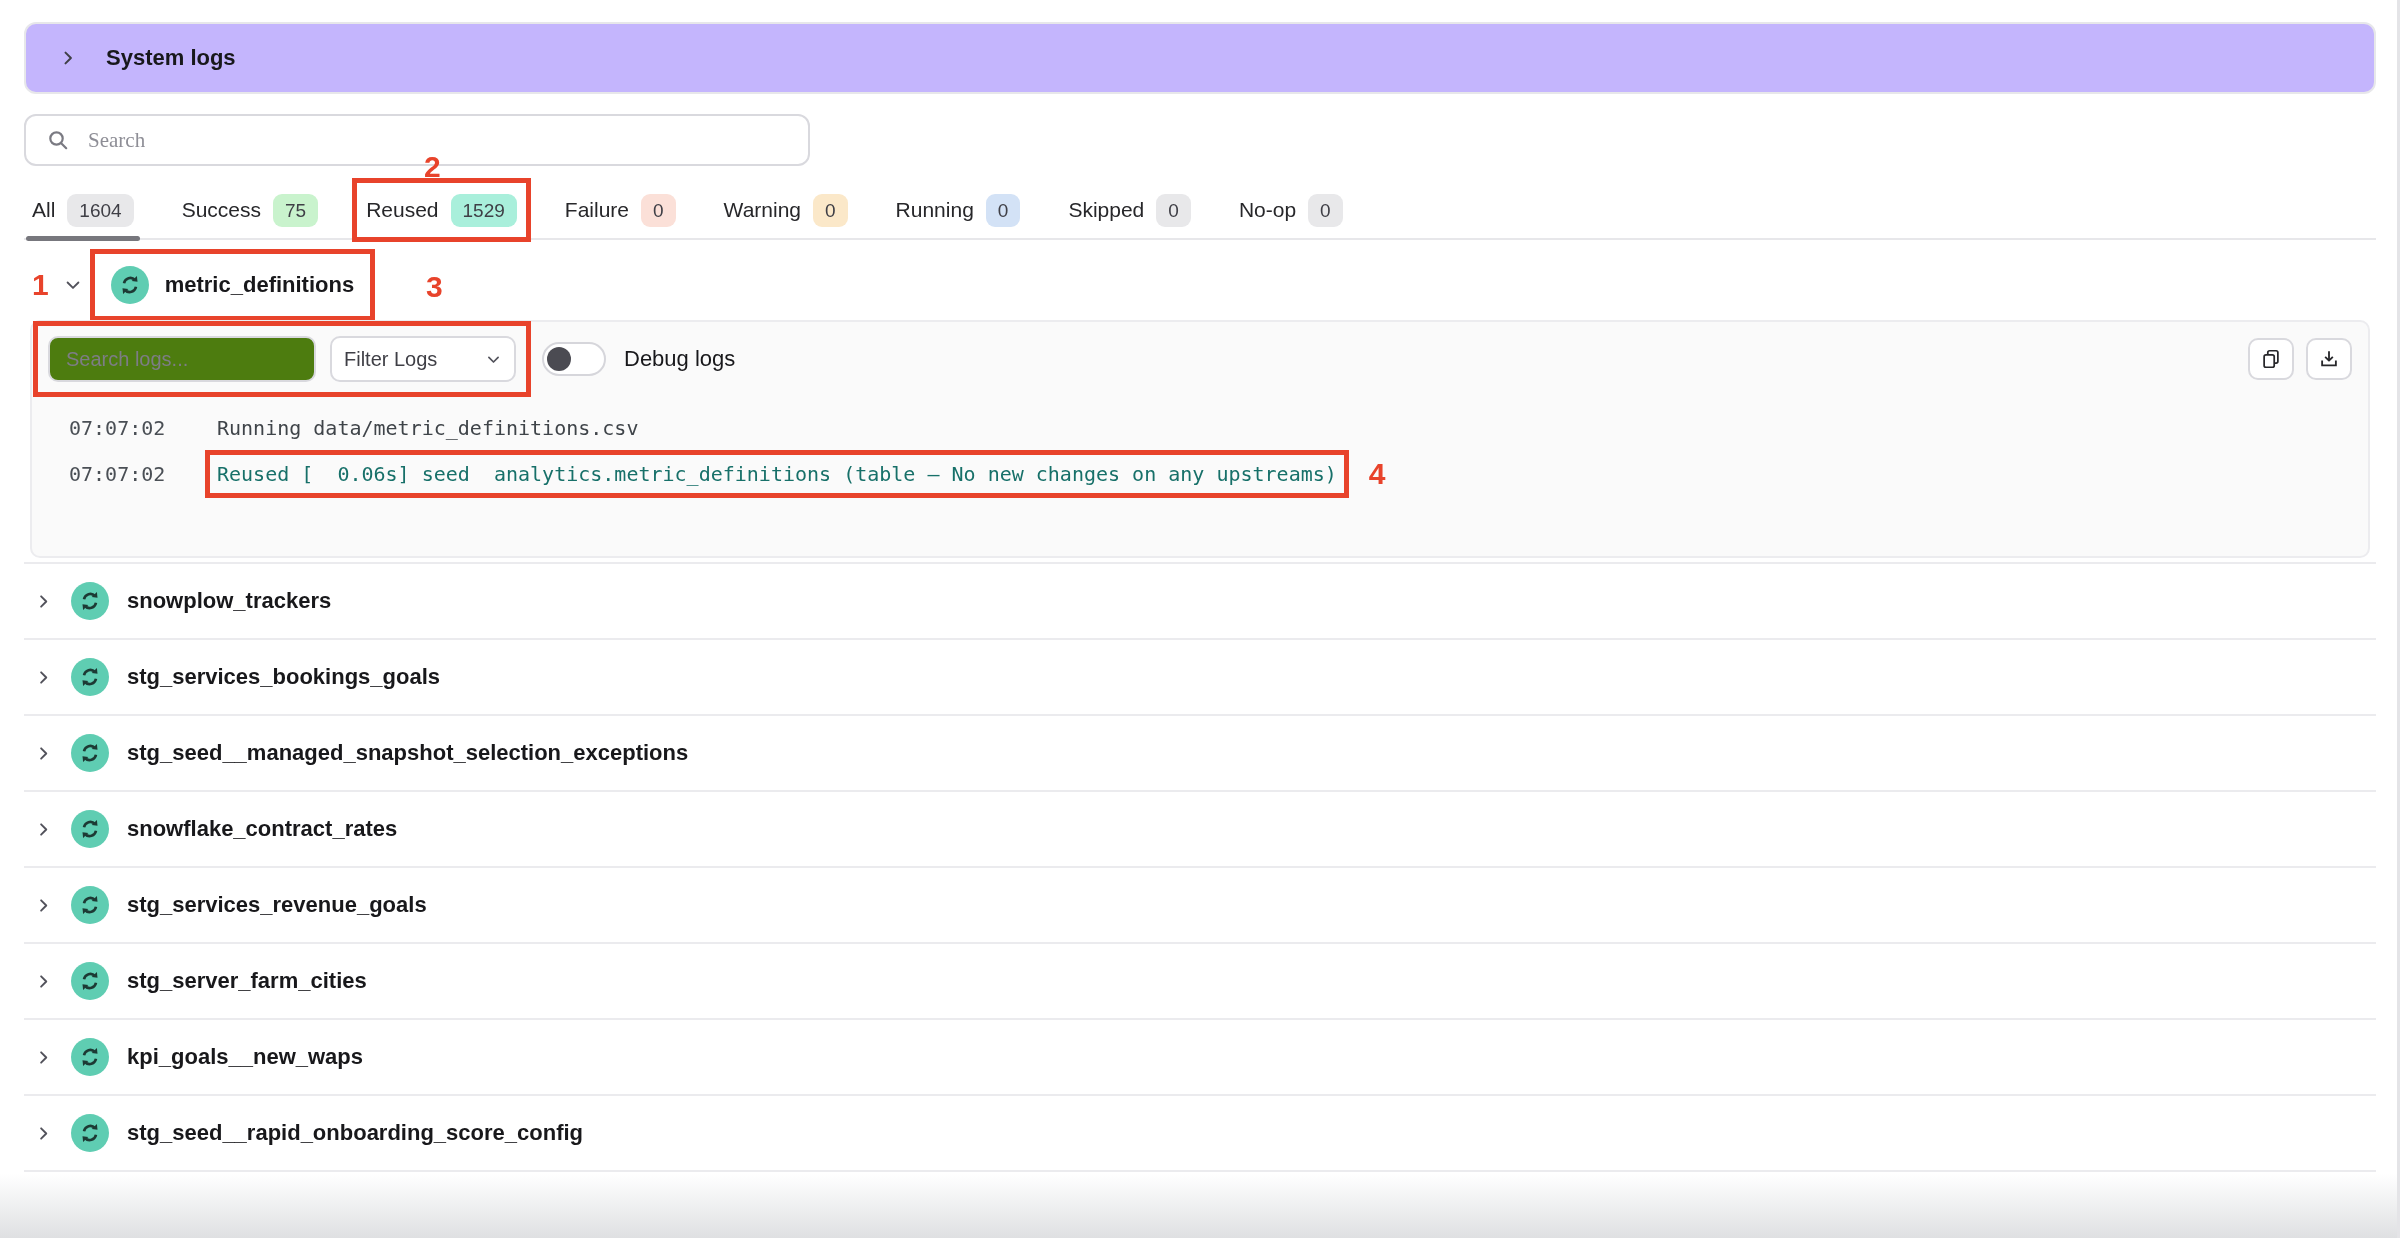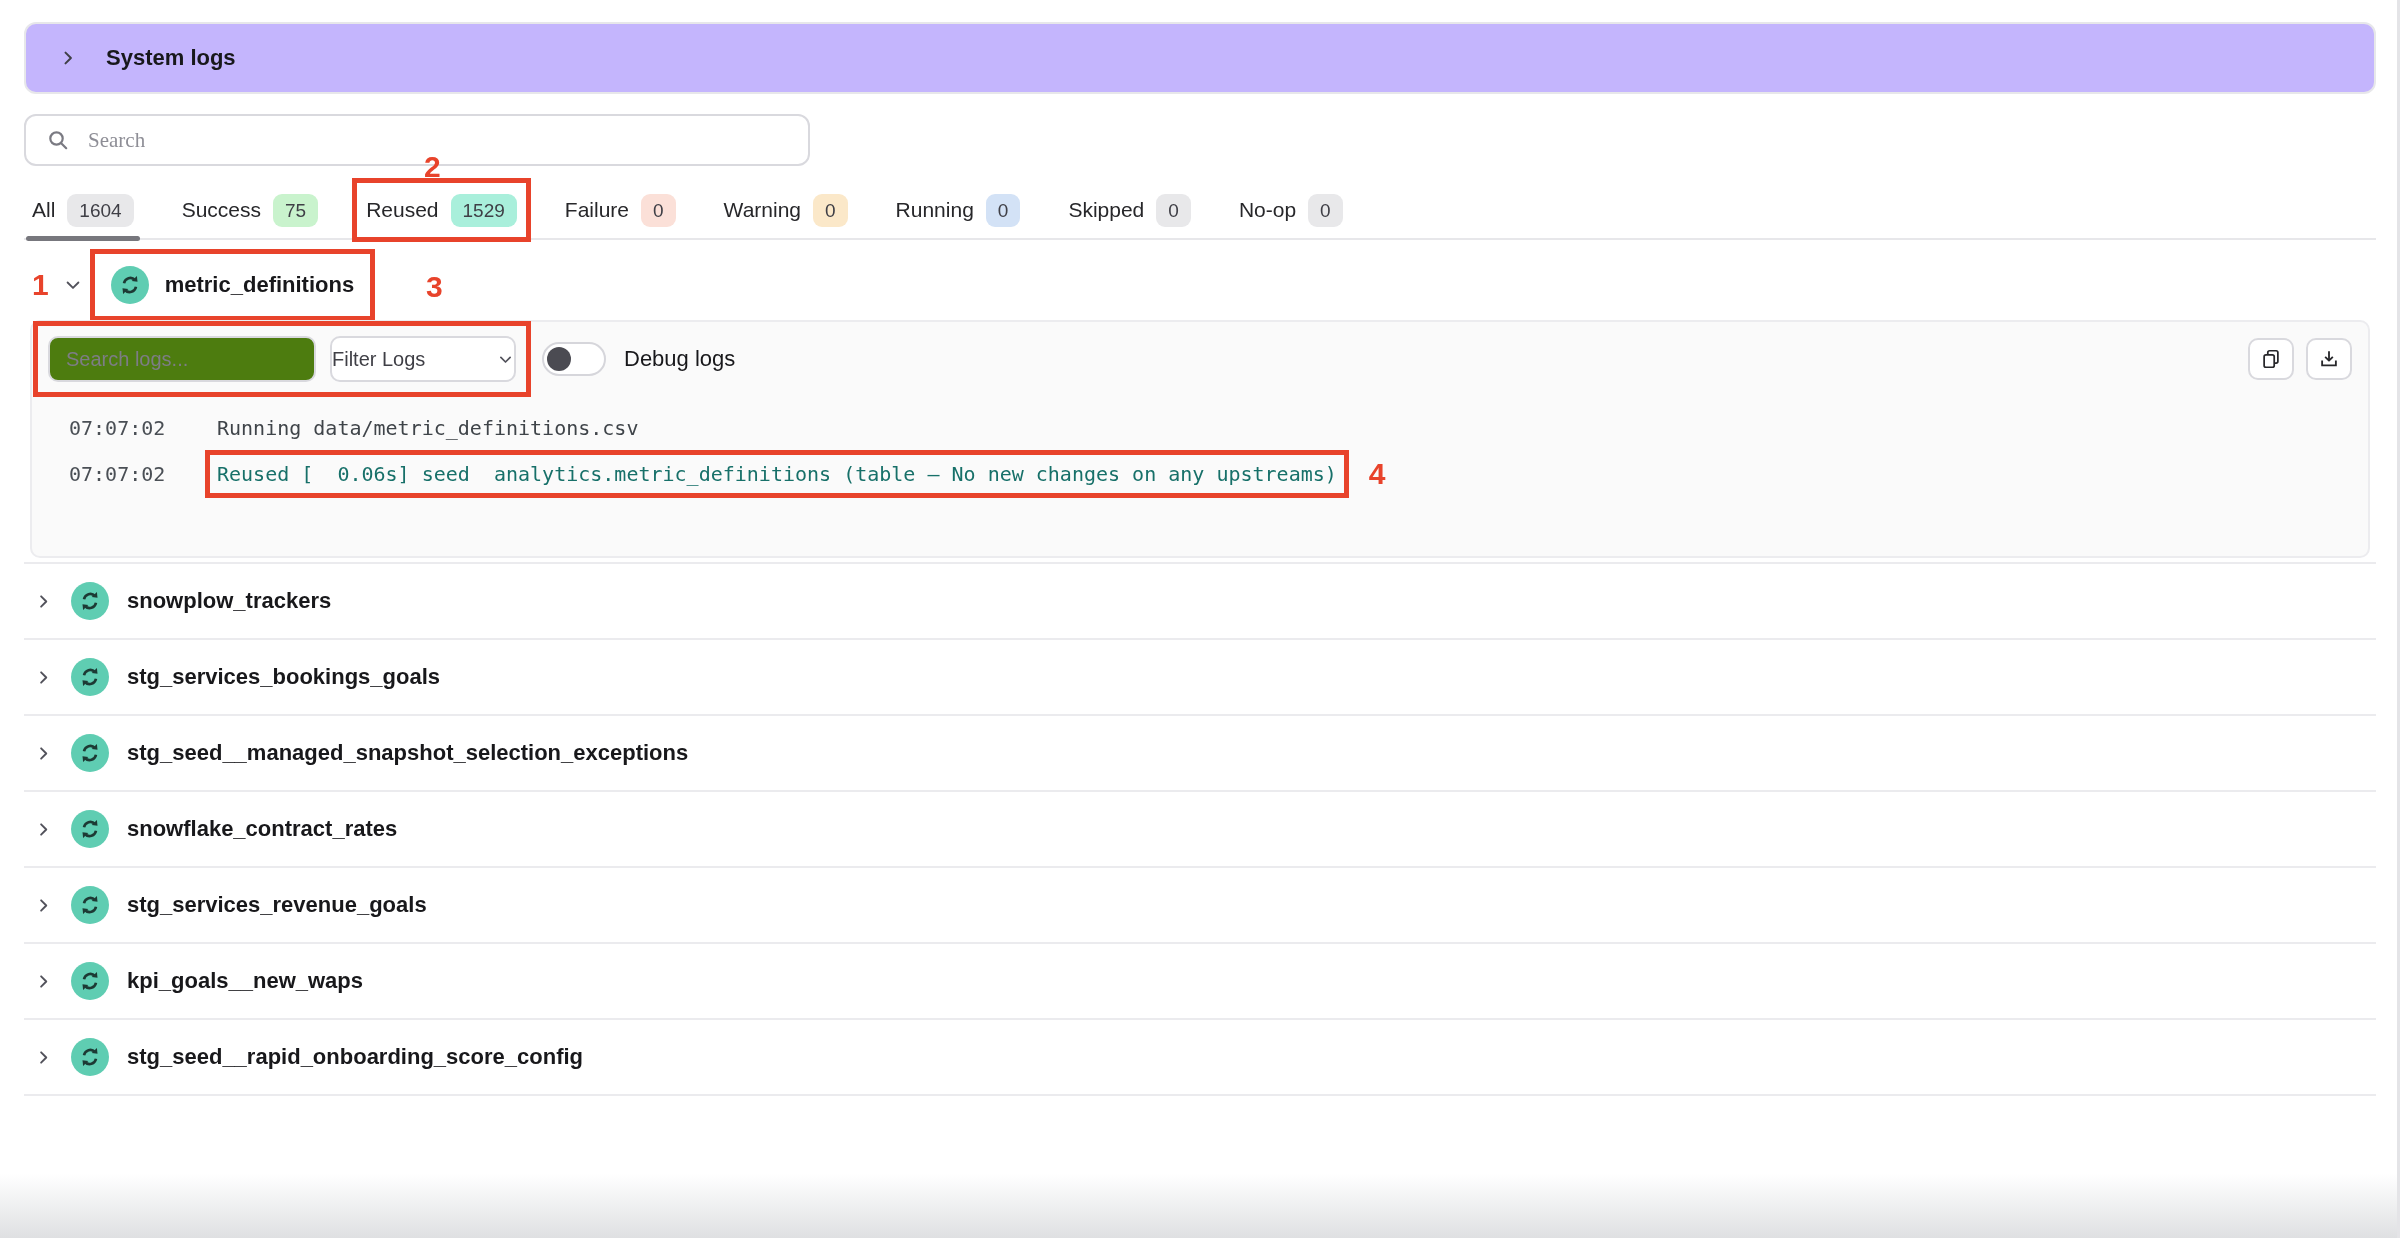--- a/index.html
+++ b/index.html
@@ -82,21 +82,21 @@
   }
   .log-search{
     width:268px; height:46px; border:2px solid #d9d9de; border-radius:10px;
     padding:0 16px; font-size:20px; background:#4d7c0f; color:#18181b;
     font-family:"Liberation Sans", sans-serif; outline:none;
   }
   .log-search::placeholder{ color:#7d7d85; }
   .filter-btn{
     width:186px; height:46px; border:2px solid #d9d9de; border-radius:10px;
     background:#fff; display:flex; align-items:center; justify-content:space-between;
-    padding:0 0; font-size:20px; color:#3f3f46; cursor:pointer;
+    padding:0 12px; font-size:20px; color:#3f3f46; cursor:pointer;
   }
   .toggle{
     width:64px; height:34px; border:2px solid #d6d6db; border-radius:18px;
     background:#fff; position:relative; margin-left:26px; cursor:pointer; flex:0 0 auto;
   }
   .knob{ position:absolute; left:3px; top:3px; width:24px; height:24px;
          border-radius:50%; background:#4b4b52; }
   .debug-label{ font-size:22px; margin-left:18px; }
   .toolbar{ margin-left:auto; display:flex; gap:12px; }
   .icon-btn{
@@ -349,20 +349,36 @@
         </svg>
     </span>
     <span class="sync-icon">
       <svg width="24" height="24" viewBox="0 0 24 24">
           <path d="M6 10.2 a6.4 6.4 0 0 1 11-3.2" fill="none" stroke="currentColor" stroke-width="2.6"></path>
           <polygon points="18.9,2.9 19.5,8.8 13.7,8.1" fill="currentColor"></polygon>
           <path d="M18 13.8 a6.4 6.4 0 0 1 -11 3.2" fill="none" stroke="currentColor" stroke-width="2.6"></path>
           <polygon points="5.1,21.1 4.5,15.2 10.3,15.9" fill="currentColor"></polygon>
         </svg>
     </span>
+    <span class="row-name">stg_server_farm_cities</span>
+  </div>
+  <div class="row">
+    <span class="chev" style="color:#52525b;">
+      <svg width="19" height="19" viewBox="0 0 24 24">
+          <path d="M9 5.5l6.5 6.5L9 18.5" fill="none" stroke="currentColor" stroke-width="2.4" stroke-linecap="round" stroke-linejoin="round"></path>
+        </svg>
+    </span>
+    <span class="sync-icon">
+      <svg width="24" height="24" viewBox="0 0 24 24">
+          <path d="M6 10.2 a6.4 6.4 0 0 1 11-3.2" fill="none" stroke="currentColor" stroke-width="2.6"></path>
+          <polygon points="18.9,2.9 19.5,8.8 13.7,8.1" fill="currentColor"></polygon>
+          <path d="M18 13.8 a6.4 6.4 0 0 1 -11 3.2" fill="none" stroke="currentColor" stroke-width="2.6"></path>
+          <polygon points="5.1,21.1 4.5,15.2 10.3,15.9" fill="currentColor"></polygon>
+        </svg>
+    </span>
     <span class="row-name">kpi_goals__new_waps</span>
   </div>
   <div class="row">
     <span class="chev" style="color:#52525b;">
       <svg width="19" height="19" viewBox="0 0 24 24">
           <path d="M9 5.5l6.5 6.5L9 18.5" fill="none" stroke="currentColor" stroke-width="2.4" stroke-linecap="round" stroke-linejoin="round"></path>
         </svg>
     </span>
     <span class="sync-icon">
       <svg width="24" height="24" viewBox="0 0 24 24">

